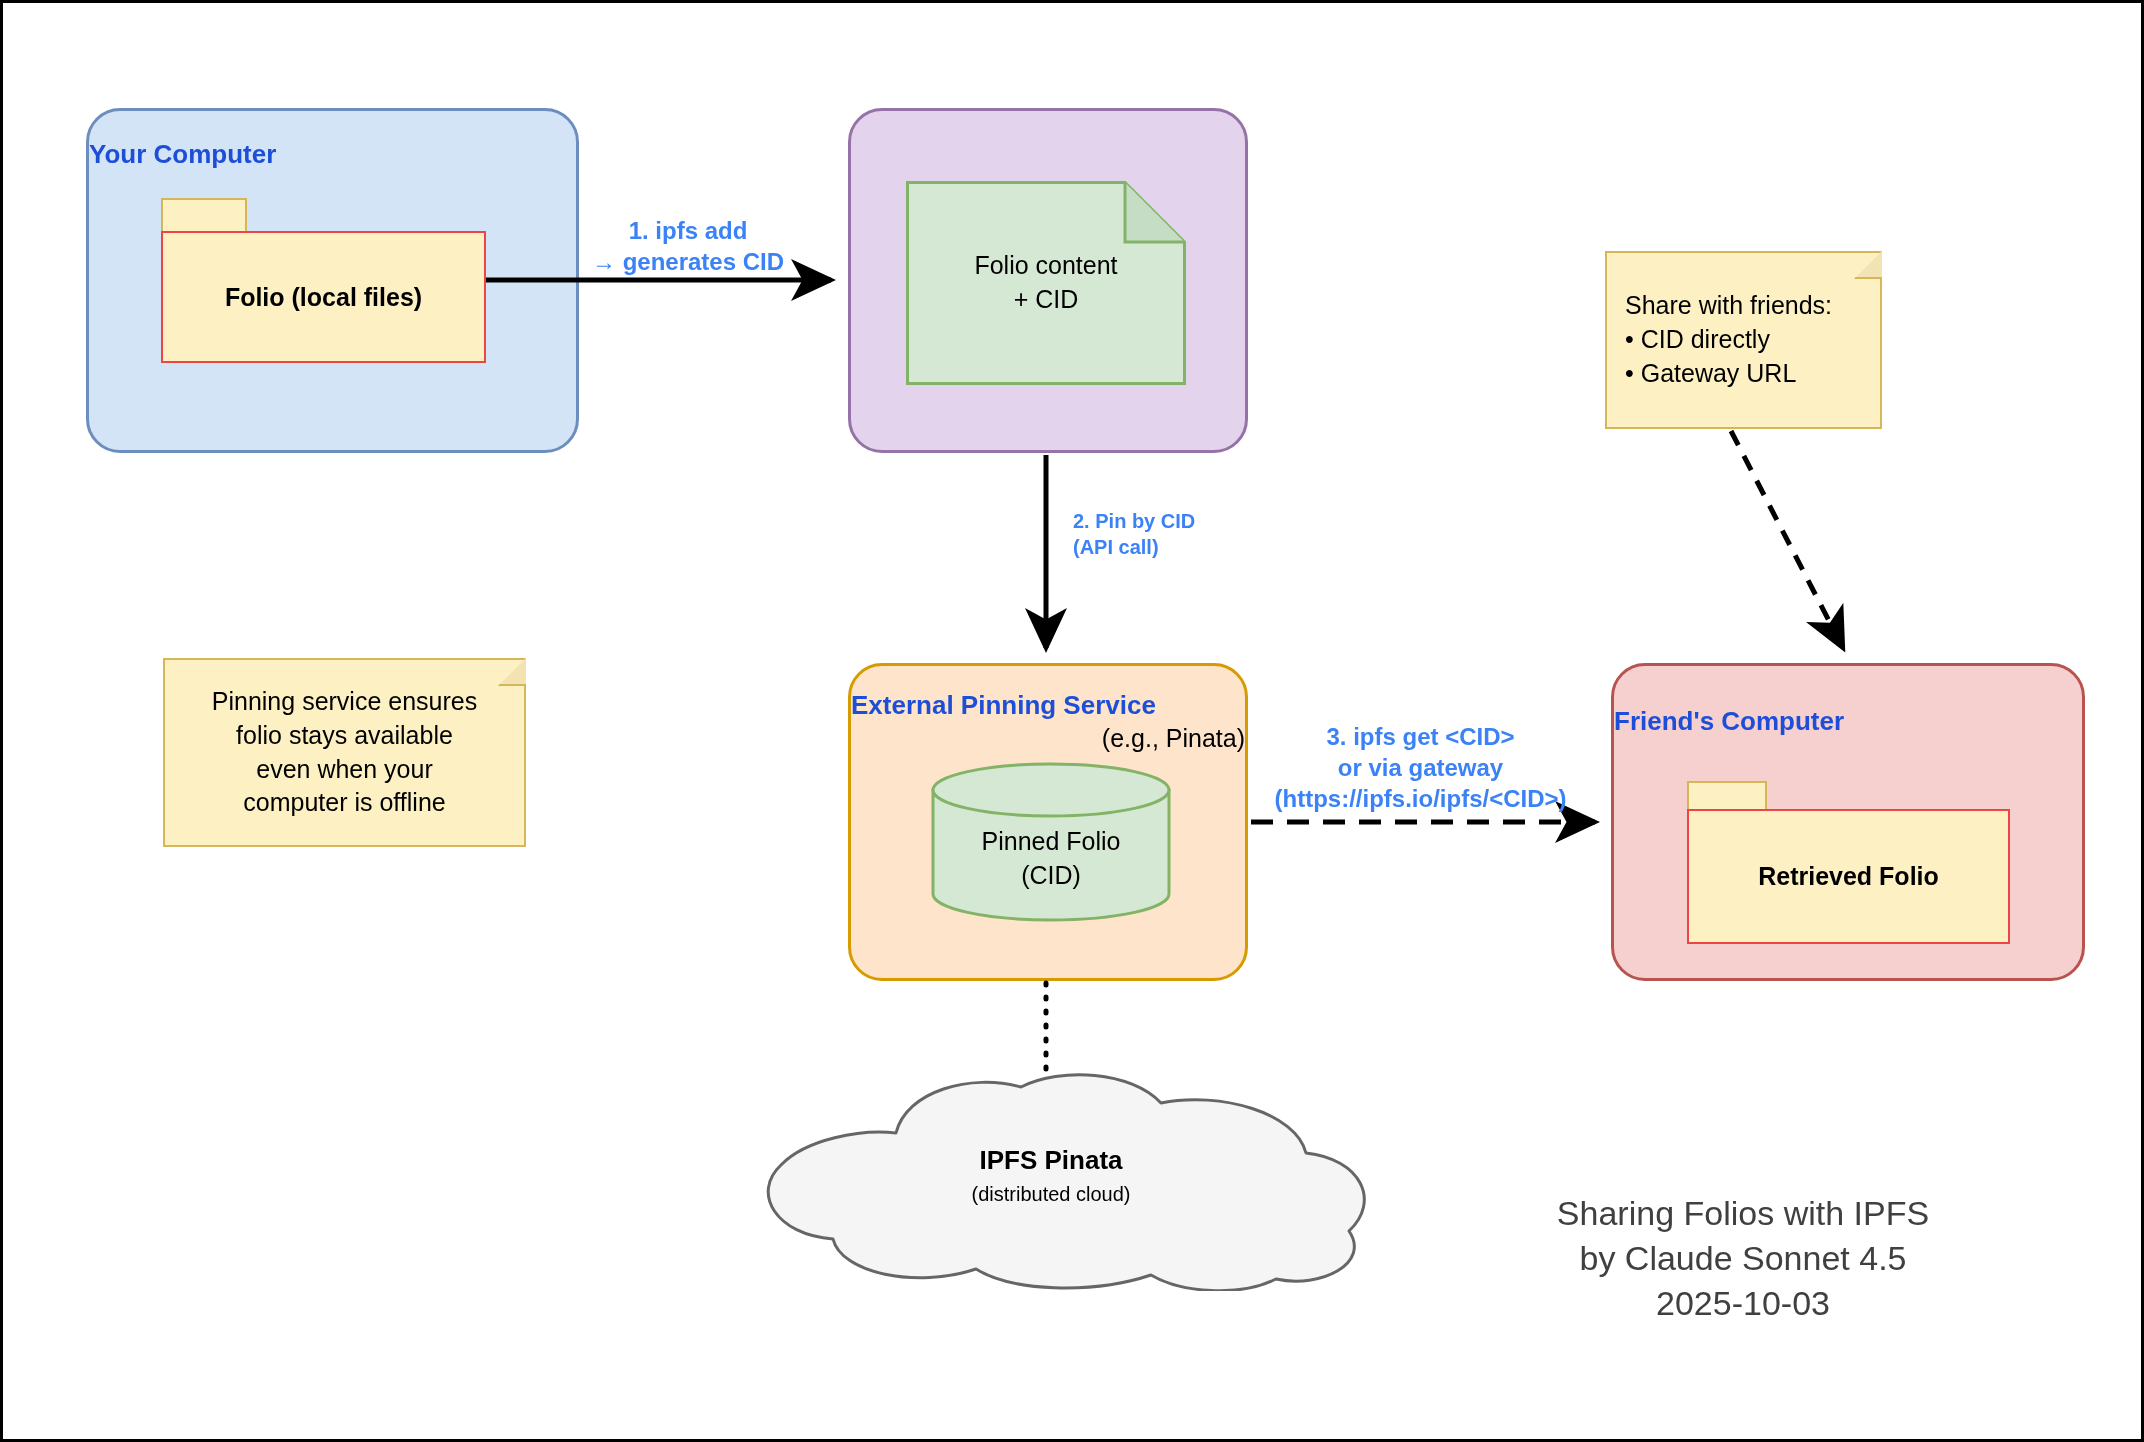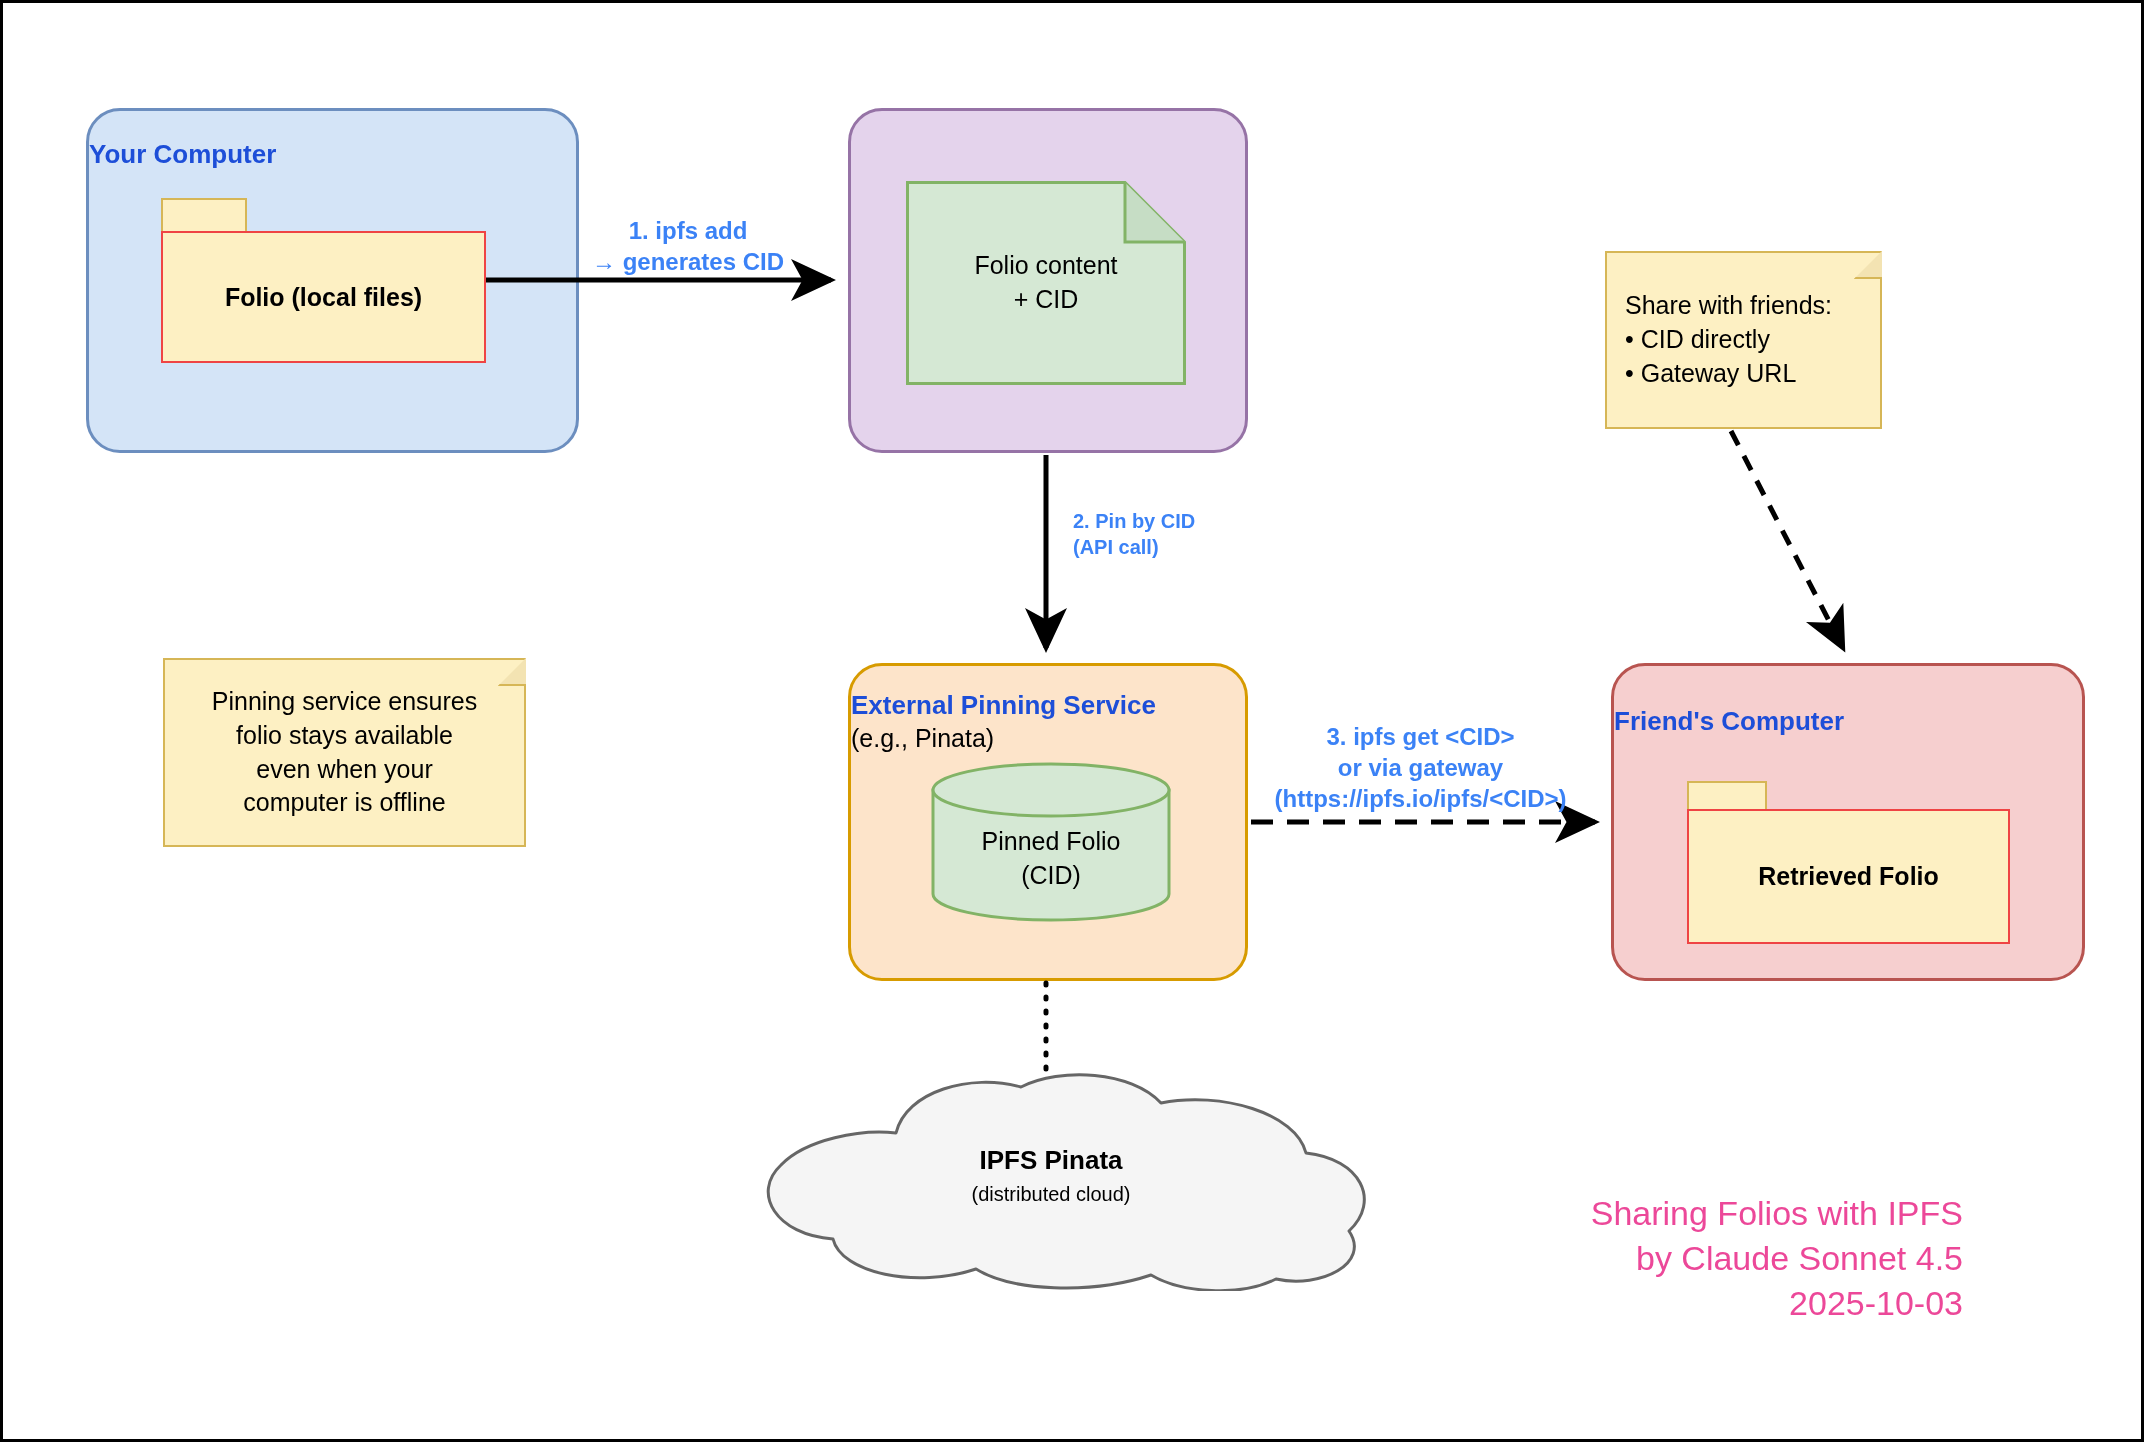--- a/index.html
+++ b/index.html
@@ -45,21 +45,21 @@
   .container-title {
     position: absolute;
     left: 0; right: 12px;
     text-align: left;
     font-weight: bold;
     color: #1d4ed8;
   }
   .container-subtitle {
     position: absolute;
     left: 0; right: 0;
-    text-align: left;
+    text-align: right;
     color: #000;
   }
 
   
   .folder { position: absolute; }
   .folder .tab {
     position: absolute;
     left: 0; top: 0;
     background: #fdf0c3;
     border: 2px solid #d6b656;
@@ -110,22 +110,22 @@
     text-align: center;
     font-weight: bold;
     color: #3b82f6;
     line-height: 1.3;
     white-space: pre-line;
   }
 
   
   .title-block {
     position: absolute;
-    text-align: right;
-    color: #ec4899;
+    text-align: center;
+    color: #404040;
     line-height: 1.32;
   }
 
   svg.overlay {
     position: absolute;
     left: 0; top: 0;
     width: 2144px; height: 1442px;
     pointer-events: none;
   }
 </style>

